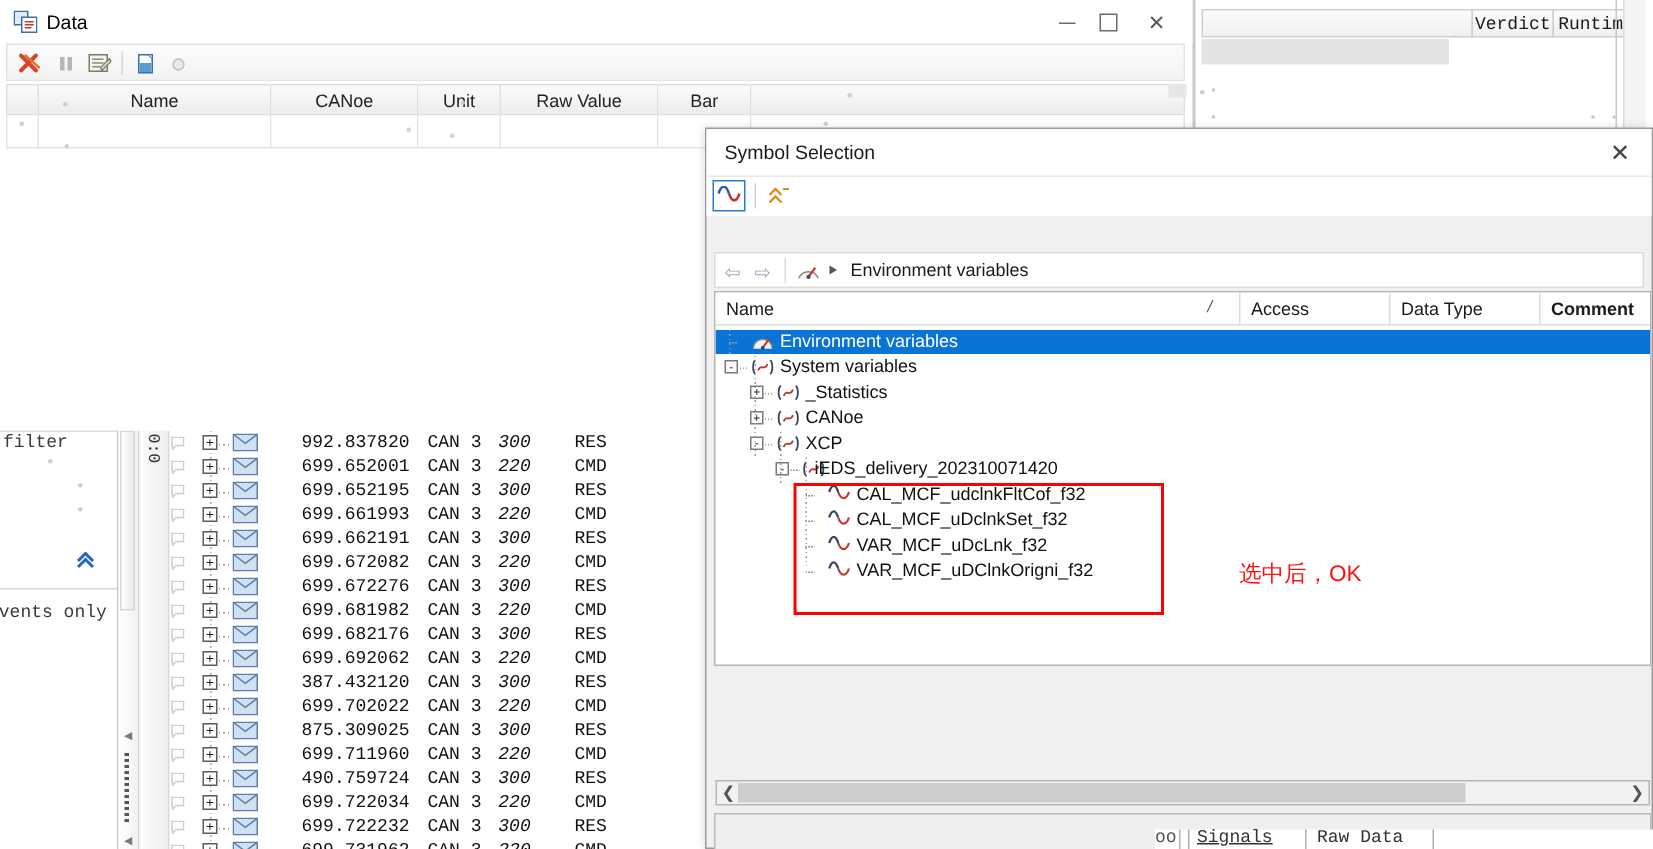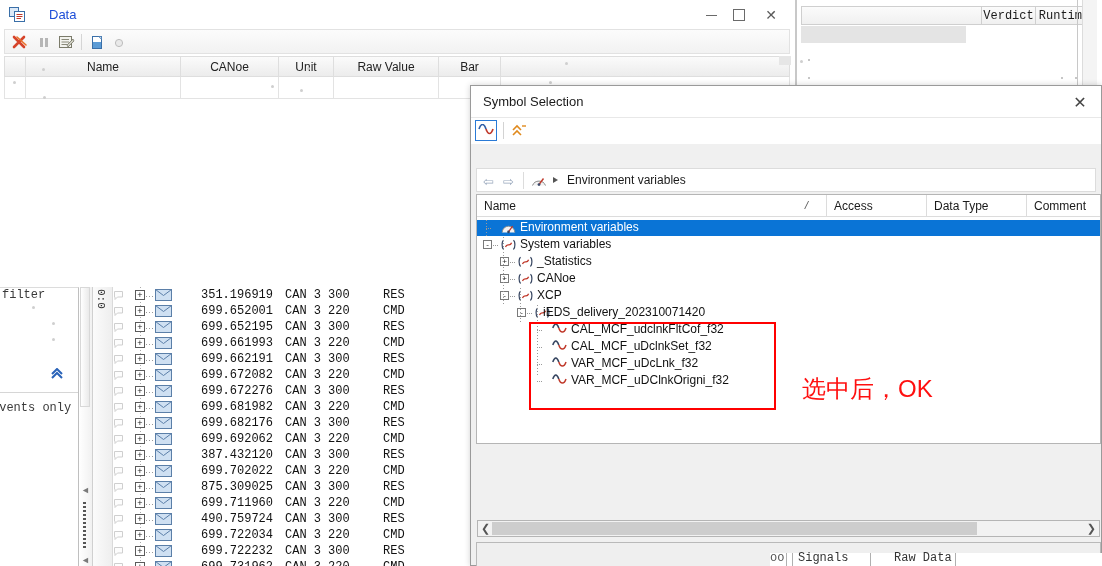--- a/index.html
+++ b/index.html
@@ -53,21 +53,21 @@
     position:absolute;left:0;top:0;width:795px;height:280px;background:#ffffff;
     border-right:1px solid #c8c8c8;
   }
   #data-titlebar{
     position:absolute;left:0;top:0;width:795px;height:29px;background:#ffffff;
   }
   #data-title-icon{
     position:absolute;left:9px;top:7px;width:16px;height:15px;
   }
   #data-title-text{
-    position:absolute;left:49px;top:7px;font-size:13px;color:#1d4ed8;
+    position:absolute;left:31px;top:7px;font-size:13px;color:#000000;
     font-family:"Liberation Sans",sans-serif;
   }
   .wbtn{
     position:absolute;top:4px;width:28px;height:22px;
     display:flex;align-items:center;justify-content:center;
     color:#5a5a5a;font-size:14px;
   }
   #btn-min{left:697px;}
   #btn-max{left:725px;}
   #btn-close{left:757px;}
@@ -190,21 +190,21 @@
     position:absolute;left:22px;top:3px;width:10px;height:10px;
     border:1px solid #5b5b5b;background:#fff;box-sizing:border-box;
     font-size:9px;line-height:8px;text-align:center;color:#222;
     font-family:"Liberation Sans",sans-serif;
   }
   .trow .dots{position:absolute;left:33px;top:9px;width:8px;height:1px;
     background:repeating-linear-gradient(90deg,#9a9a9a 0 1px,transparent 1px 3px);}
   .trow .env{position:absolute;left:42px;top:2px;width:17px;height:12px;}
   .trow .ts{position:absolute;left:68px;top:1px;width:92px;text-align:right;}
   .trow .chan{position:absolute;left:172px;top:1px;}
-  .trow .id{position:absolute;left:215px;top:1px;width:30px;text-align:left;}
+  .trow .id{position:absolute;left:215px;top:1px;width:30px;text-align:center;font-style:italic;}
   .trow .kind{position:absolute;left:270px;top:1px;}
   .trow .proto{position:absolute;left:370px;top:1px;}
   #trace-dashline{
     position:absolute;left:27px;top:0;width:1px;height:279px;
     background:repeating-linear-gradient(#aaa 0 1px,transparent 1px 3px);
   }
   #trace-right-scroll{
     position:absolute;left:695px;top:0;width:11px;height:279px;background:#f6f6f6;
     border-left:1px solid #e4e4e4;
   }
@@ -278,21 +278,21 @@
     background:#ffffff;border-bottom:1px solid #dcdcdc;box-sizing:border-box;
   }
   #sym-col-head .ch{
     border-right:1px solid #dcdcdc;box-sizing:border-box;
     display:flex;align-items:center;font-size:12px;color:#1a1a1a;padding-left:7px;
     position:relative;
   }
   .ch-name{width:350px;}
   .ch-access{width:100px;}
   .ch-dtype{width:100px;}
-  .ch-comment{flex:1 1 auto;}
+  .ch-comment{flex:1 1 auto;font-weight:bold;}
   #sortmark{position:absolute;right:18px;top:4px;font-size:11px;color:#555;transform:skewX(-12deg);}
 
   .tnode{
     position:absolute;left:0;height:16px;width:625px;
     font-size:12px;color:#111;white-space:nowrap;
   }
   .tnode.sel{background:#0a74d6;color:#ffffff;}
   .tnode .exp{
     position:absolute;top:3px;width:9px;height:9px;border:1px solid #7a7a7a;
     background:#fff;box-sizing:border-box;font-size:8px;line-height:7px;
@@ -304,21 +304,21 @@
   .tnode .lbl{position:absolute;top:0px;}
 
   .vdash{position:absolute;width:1px;
     background:repeating-linear-gradient(#9a9a9a 0 1px,transparent 1px 3px);}
 
   #redbox{
     position:absolute;left:529px;top:322px;width:247px;height:88px;
     border:2px solid #ff0000;box-sizing:border-box;pointer-events:none;
   }
   #redtext{
-    position:absolute;left:802px;top:373px;font-size:24px;color:#ff1010;
+    position:absolute;left:826px;top:373px;font-size:15px;color:#ff1010;
     font-family:"Liberation Sans",sans-serif;white-space:nowrap;text-align:center;
   }
 
   #sym-hscroll{
     position:absolute;left:6px;top:434px;width:623px;height:17px;
     background:#f2f2f2;border:1px solid #b5b5b5;box-sizing:border-box;
   }
   #sym-hthumb{position:absolute;left:14px;top:1px;width:485px;height:13px;background:#cdcdcd;}
   #hs-left{position:absolute;left:3px;top:1px;font-size:11px;color:#555;}
   #hs-right{position:absolute;right:3px;top:1px;font-size:11px;color:#555;}
@@ -329,23 +329,23 @@
   }
 
   
   #bottom-tabs{
     position:absolute;left:770px;top:553px;width:332px;height:13px;
     font-family:"Liberation Mono",monospace;font-size:12px;color:#333;
     background:#ffffff;
   }
   #bt-sep1{position:absolute;left:16px;top:0;width:1px;height:13px;background:#b0b0b0;}
   #bt-sep2{position:absolute;left:22px;top:0;width:1px;height:13px;background:#b0b0b0;}
-  #bt-signals{position:absolute;left:28px;top:-2px;}
+  #bt-signals{position:absolute;left:28px;top:-2px;text-decoration:underline;}
   #bt-sep3{position:absolute;left:100px;top:0;width:1px;height:13px;background:#b0b0b0;}
-  #bt-rawdata{position:absolute;left:108px;top:-2px;margin-left:16px;}
+  #bt-rawdata{position:absolute;left:108px;top:-2px;}
   #bt-sep4{position:absolute;left:185px;top:0;width:1px;height:13px;background:#b0b0b0;}
   #bt-left{position:absolute;left:0px;top:-2px;color:#555;}
 </style>
 </head>
 <body>
 
 <div id="bg-right">
   <div class="hdrrow">
     <div class="hdrcell hdr-blank"></div>
     <div class="hdrcell hdr-verdict">Verdict</div>
@@ -489,21 +489,21 @@
   <div class="trow" style="top: 0px;">
         <span class="bubble"><svg width="9" height="9" viewBox="0 0 9 9">
             <path d="M0.5 0.5 h8 v5.5 h-5 l-2.5 2.5 v-2.5 h-0.5 z" fill="#fdfdfd" stroke="#cfcfcf"></path>
           </svg></span>
         <span class="plus">+</span>
         <span class="dots"></span>
         <span class="env"><svg width="17" height="12" viewBox="0 0 17 12">
             <rect x="0.5" y="0.5" width="16" height="11" fill="#cfe0f2" stroke="#5b7fa8"></rect>
             <path d="M0.5 0.5 L8.5 6.5 L16.5 0.5" fill="none" stroke="#5b7fa8"></path>
           </svg></span>
-        <span class="ts">351.196919</span>
+        <span class="ts">992.837820</span>
         <span class="chan">CAN 3</span>
         <span class="id">300</span>
         <span class="kind">RES</span>
         <span class="proto">XCP</span>
       </div>
       <div class="trow" style="top: 16px;">
         <span class="bubble"><svg width="9" height="9" viewBox="0 0 9 9">
             <path d="M0.5 0.5 h8 v5.5 h-5 l-2.5 2.5 v-2.5 h-0.5 z" fill="#fdfdfd" stroke="#cfcfcf"></path>
           </svg></span>
         <span class="plus">+</span>

